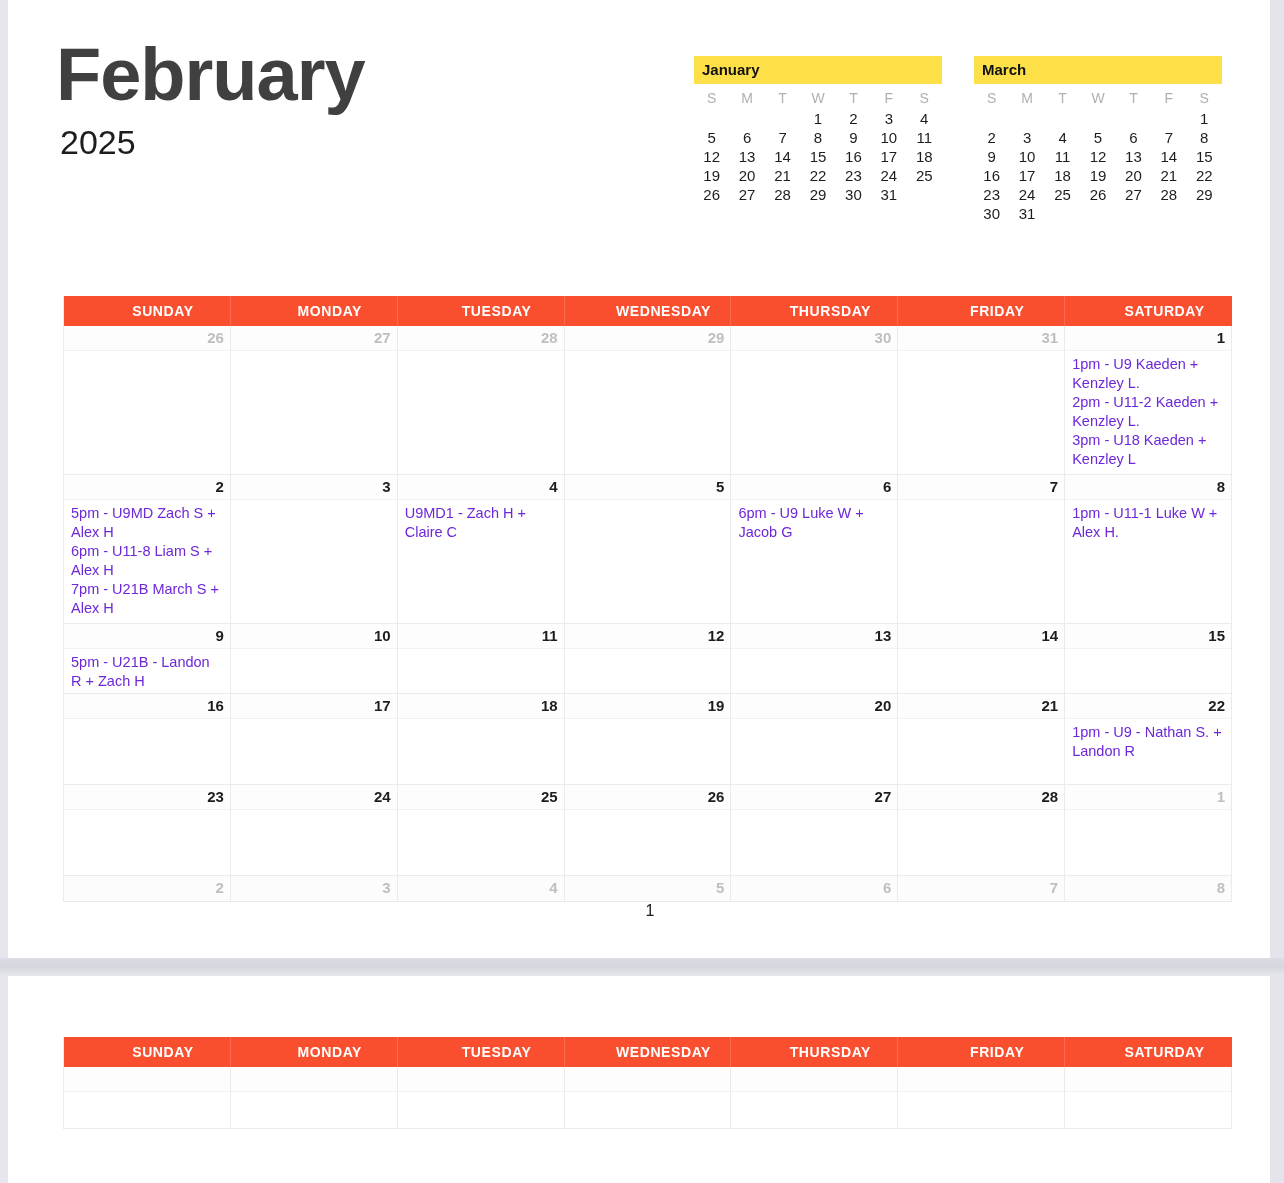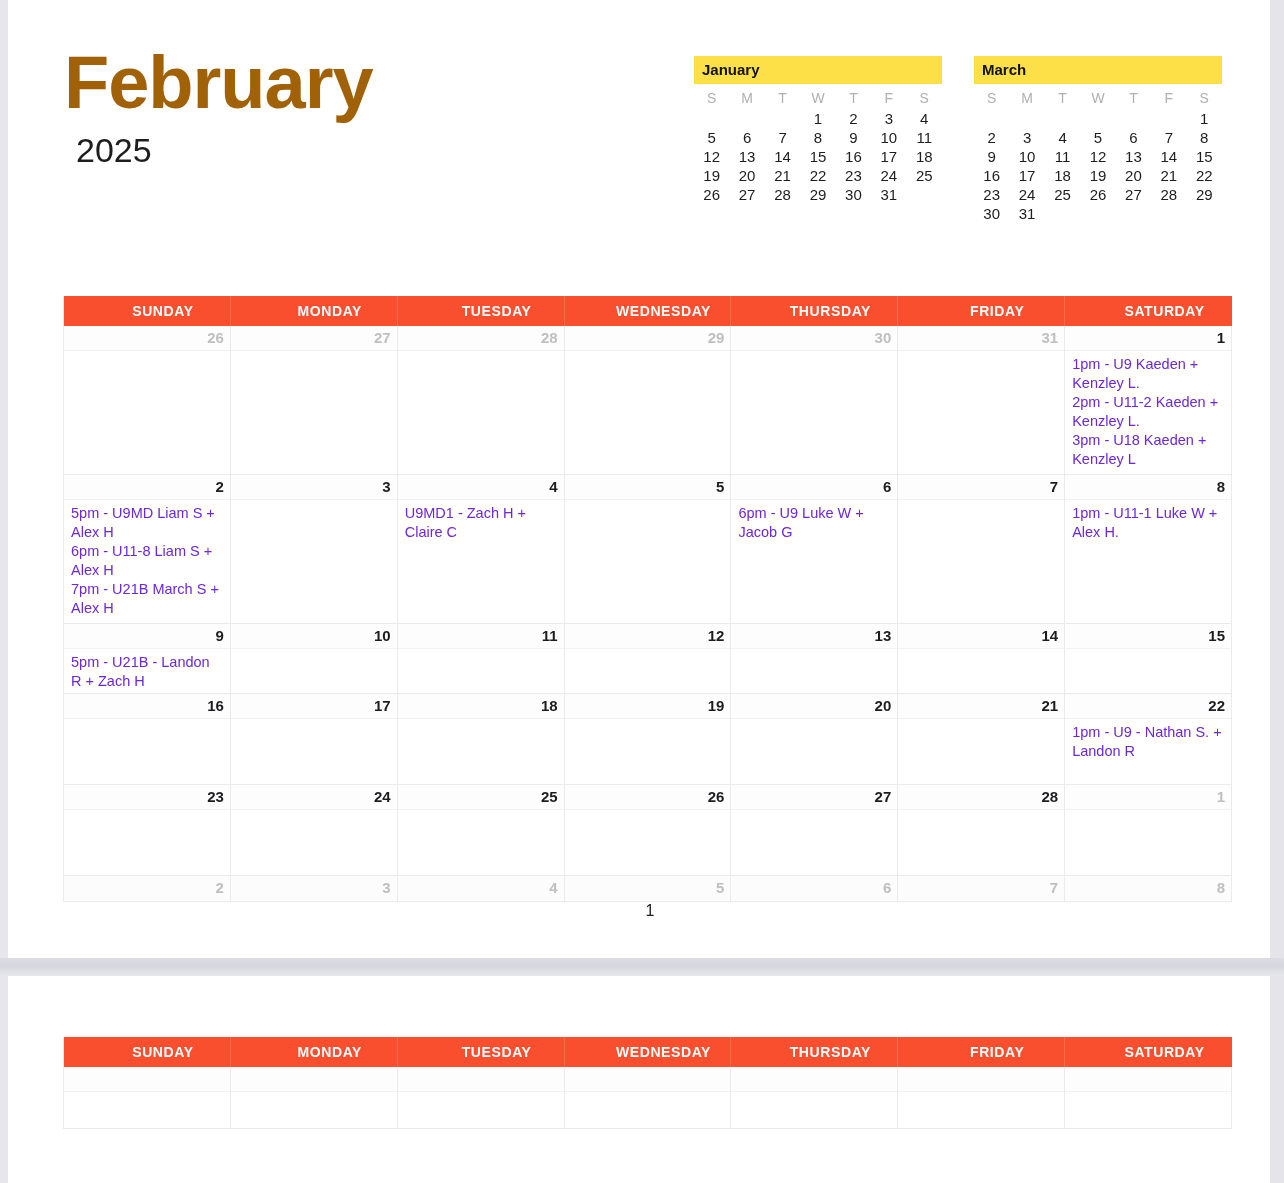--- a/index.html
+++ b/index.html
@@ -56,33 +56,33 @@
     background: #e6e6ec;
   }
 
   
   .masthead {
     position: absolute;
     left: 48px;
     top: 36px;
   }
   .month-title {
-    color: #a16207;
+    color: #404040;
     font-size: 74px;
     font-weight: bold;
     line-height: 78px;
     letter-spacing: -1px;
-    margin: 8px;
+    margin: 0;
   }
   .year-label {
     color: #1d1d1f;
     font-size: 34px;
     font-weight: normal;
     line-height: 40px;
-    margin: 8px 0 0 20px;
+    margin: 8px 0 0 4px;
   }
 
   
   .mini-cal {
     position: absolute;
     width: 248px;
   }
   .mini-jan { left: 686px; top: 56px; }
   .mini-mar { left: 966px; top: 56px; }
   .mini-title {
@@ -364,21 +364,21 @@
                 <div class="event">1pm - U9 Kaeden + Kenzley L.</div>
                 <div class="event">2pm - U11-2 Kaeden + Kenzley L.</div>
                 <div class="event">3pm - U18 Kaeden + Kenzley L</div>
               </div>
             </div>
           </div>
           <div class="week week-h2">
             <div class="cell">
               <div class="daynum">2</div>
               <div class="events">
-                <div class="event">5pm - U9MD Liam S + Alex H</div>
+                <div class="event">5pm - U9MD Zach S + Alex H</div>
                 <div class="event">6pm - U11-8 Liam S + Alex H</div>
                 <div class="event">7pm - U21B March S + Alex H</div>
               </div>
             </div>
             <div class="cell">
               <div class="daynum">3</div>
               <div class="events"></div>
             </div>
             <div class="cell">
               <div class="daynum">4</div>

